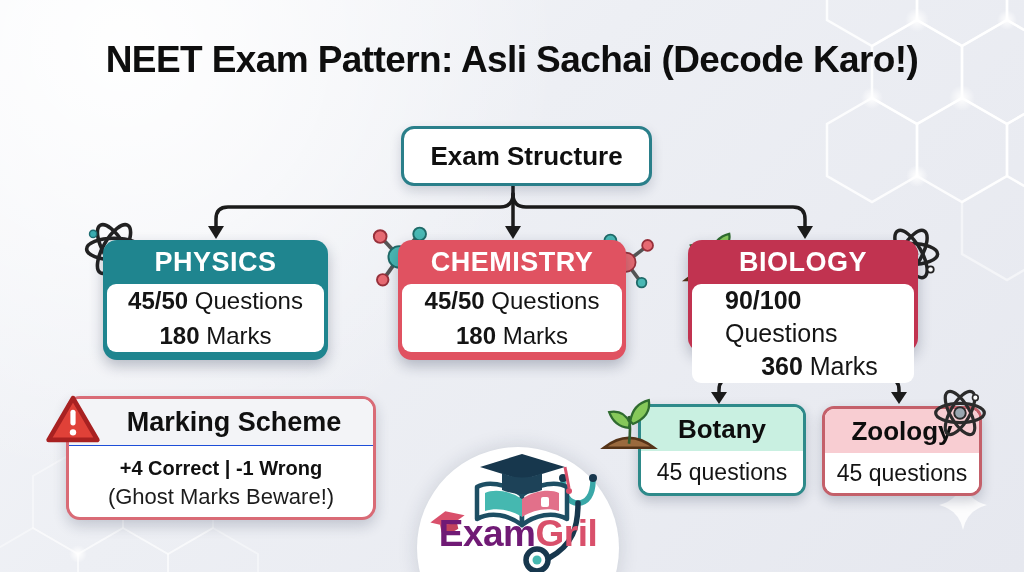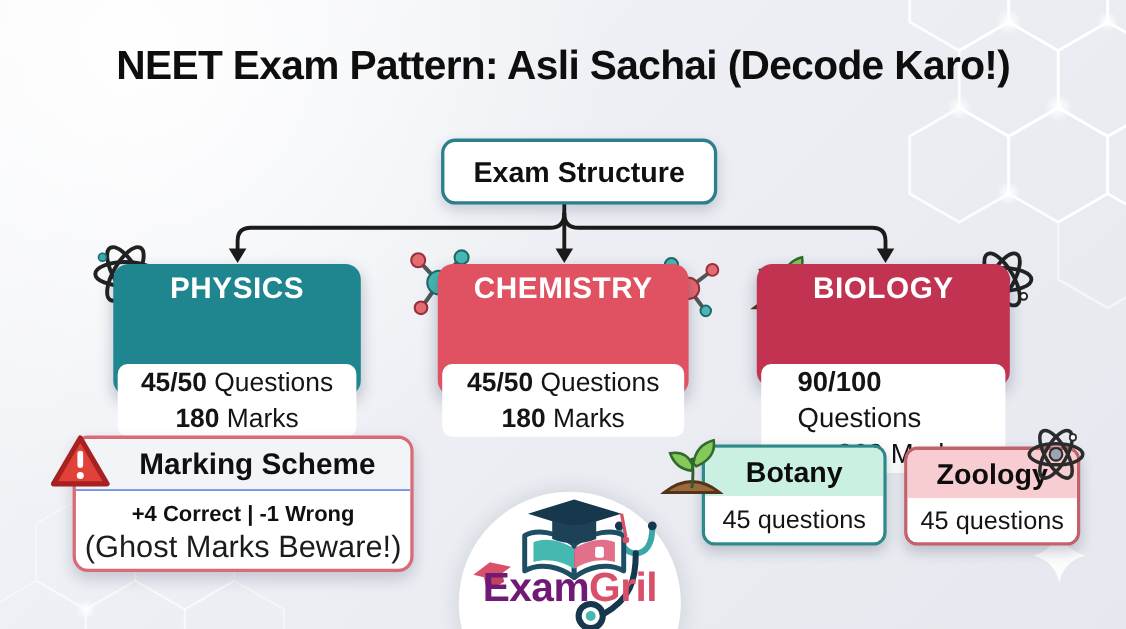--- a/index.html
+++ b/index.html
@@ -19,25 +19,25 @@
   }
   .root-node{
     position:absolute;left:390px;top:126px;width:245px;height:54px;z-index:3;
     background:#fff;border:3px solid #2a7f8a;border-radius:13px;
     display:flex;align-items:center;justify-content:center;
     font-size:26px;font-weight:700;color:#101010;
     box-shadow:0 5px 12px rgba(30,40,70,0.18);
     margin-left:11px;
   }
   .card{position:absolute;z-index:3;border-radius:14px;box-shadow:0 6px 14px rgba(30,40,70,0.28);
-        display:flex;flex-direction:column;gap:47px;}
+        display:flex;flex-direction:column;}
   .card .hdr{height:44px;flex:0 0 44px;display:flex;align-items:center;justify-content:center;
         color:#fff;font-weight:700;font-size:27px;letter-spacing:0.5px;}
   .card .bod{flex:1;margin:0 4px 8px;background:#fff;border-radius:9px;
-        display:flex;flex-direction:column;align-items:center;justify-content:flex-start;
+        display:flex;flex-direction:column;align-items:center;justify-content:space-between;
         font-size:24px;color:#141414;line-height:33px;}
   .card .bod b{font-weight:700;}
   .card.physics{left:103px;top:240px;width:225px;height:120px;background:#1f858f;}
   .card.chemistry{left:398px;top:240px;width:228px;height:120px;background:#e05261;}
   .card.biology{left:688px;top:240px;width:230px;height:112px;background:#c13350;}
   .card.biology .bod{font-size:25px;padding-left:33px;}
 
   .small-card{position:absolute;z-index:3;border-radius:12px;background:#fff;overflow:hidden;
         box-shadow:0 5px 12px rgba(30,40,70,0.22);display:flex;flex-direction:column;}
   .small-card .shdr{height:44px;flex:0 0 44px;display:flex;align-items:center;justify-content:center;
@@ -52,21 +52,21 @@
   .marking{
     position:absolute;left:66px;top:396px;width:304px;height:118px;z-index:3;
     background:#fff;border:3px solid #d96b76;border-radius:14px;overflow:hidden;
     box-shadow:0 6px 14px rgba(30,40,70,0.2);display:flex;flex-direction:column;
   }
   .marking-head{height:46px;flex:0 0 46px;background:#f3f4f7;border-bottom:1px solid #1d4ed8;
     display:flex;align-items:center;justify-content:center;padding-left:26px;
     font-size:27px;font-weight:700;color:#101010;}
   .marking-body{flex:1;display:flex;flex-direction:column;align-items:center;justify-content:center;}
   .marking-rule{font-size:20px;font-weight:700;color:#101010;line-height:30px;}
-  .marking-note{font-size:28px;color:#1c1c1c;line-height:27px;}
+  .marking-note{font-size:22px;color:#1c1c1c;line-height:27px;}
 
   .icon{position:absolute;}
   .z-behind{z-index:2;}
   .z-front{z-index:4;}
 
   .logo-circle{
     position:absolute;left:417px;top:447px;width:202px;height:202px;z-index:3;
     background:#fff;border-radius:50%;box-shadow:0 0 20px rgba(30,40,70,0.15);
   }
   .logo-svg{position:absolute;left:0;top:0;}

